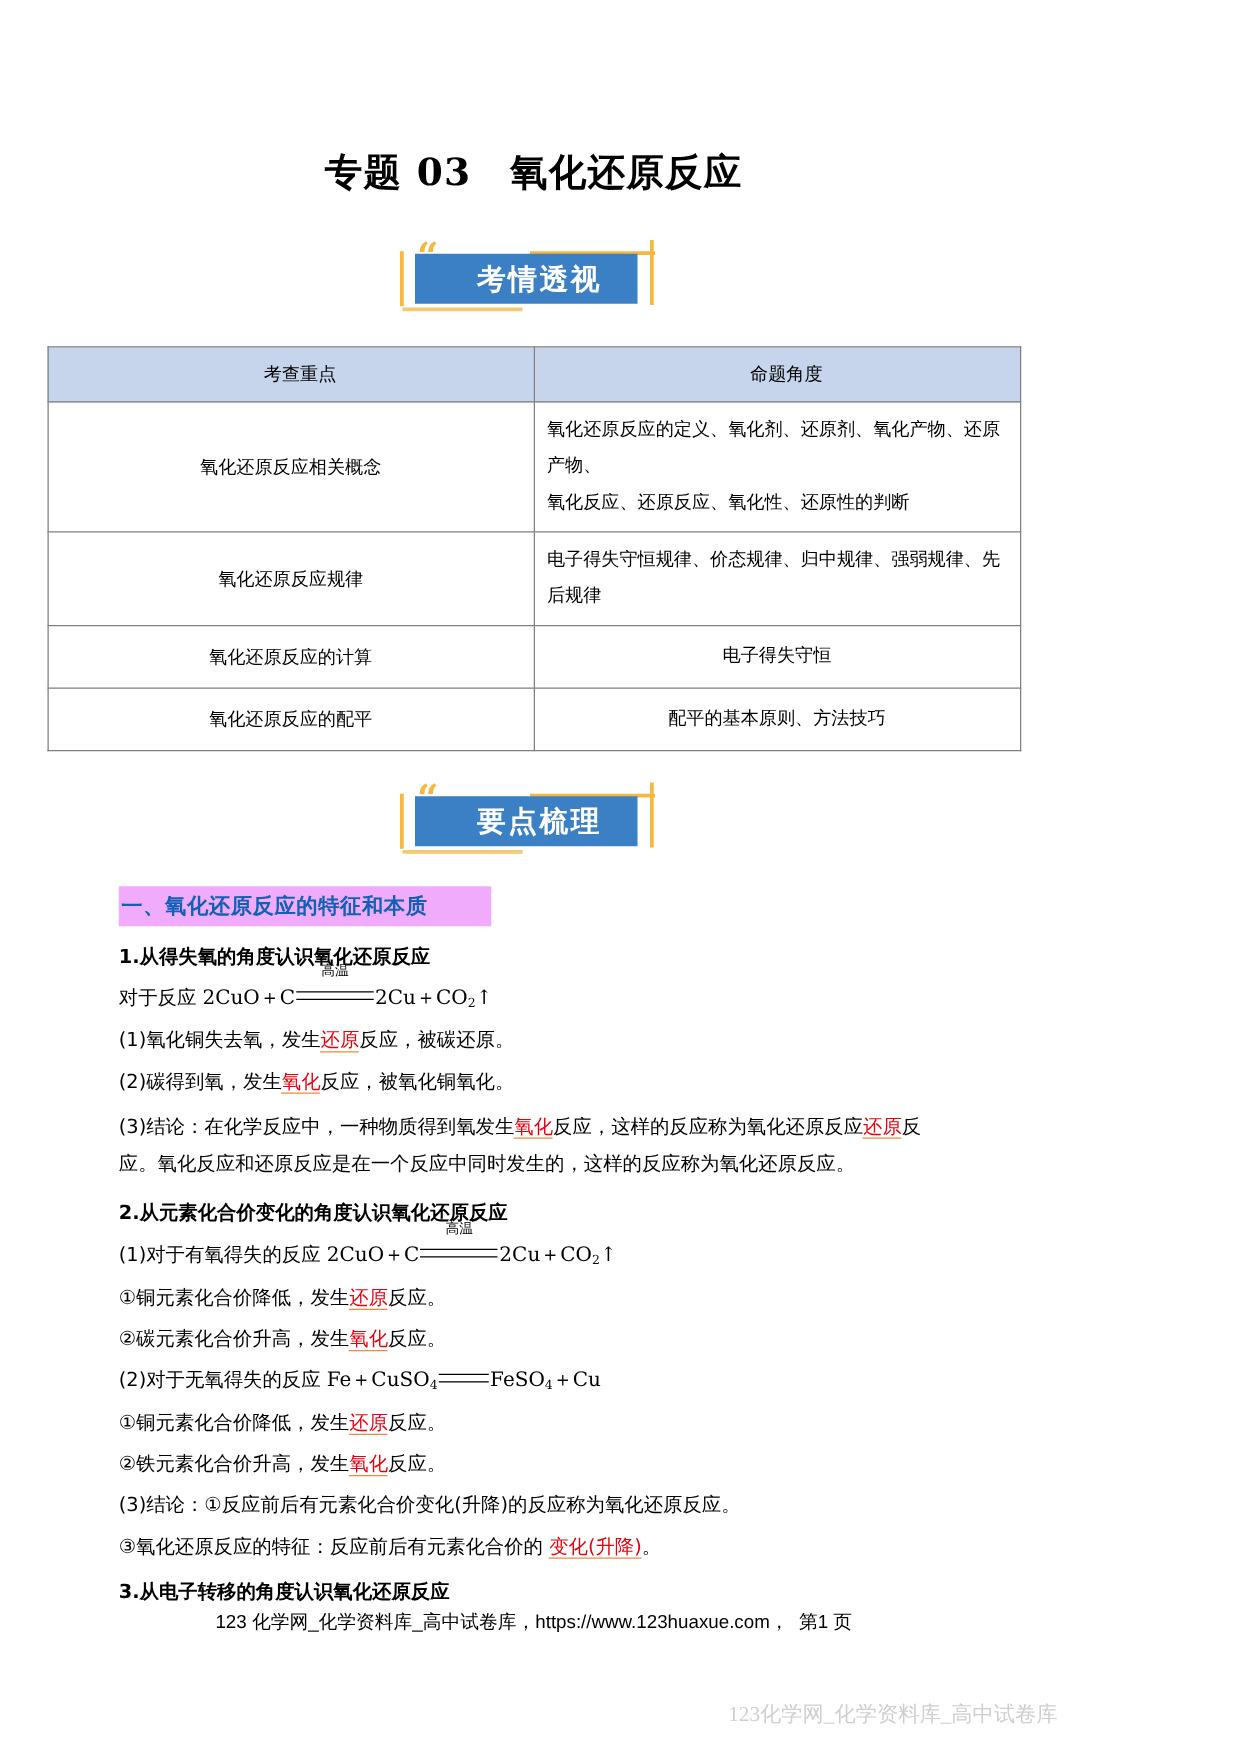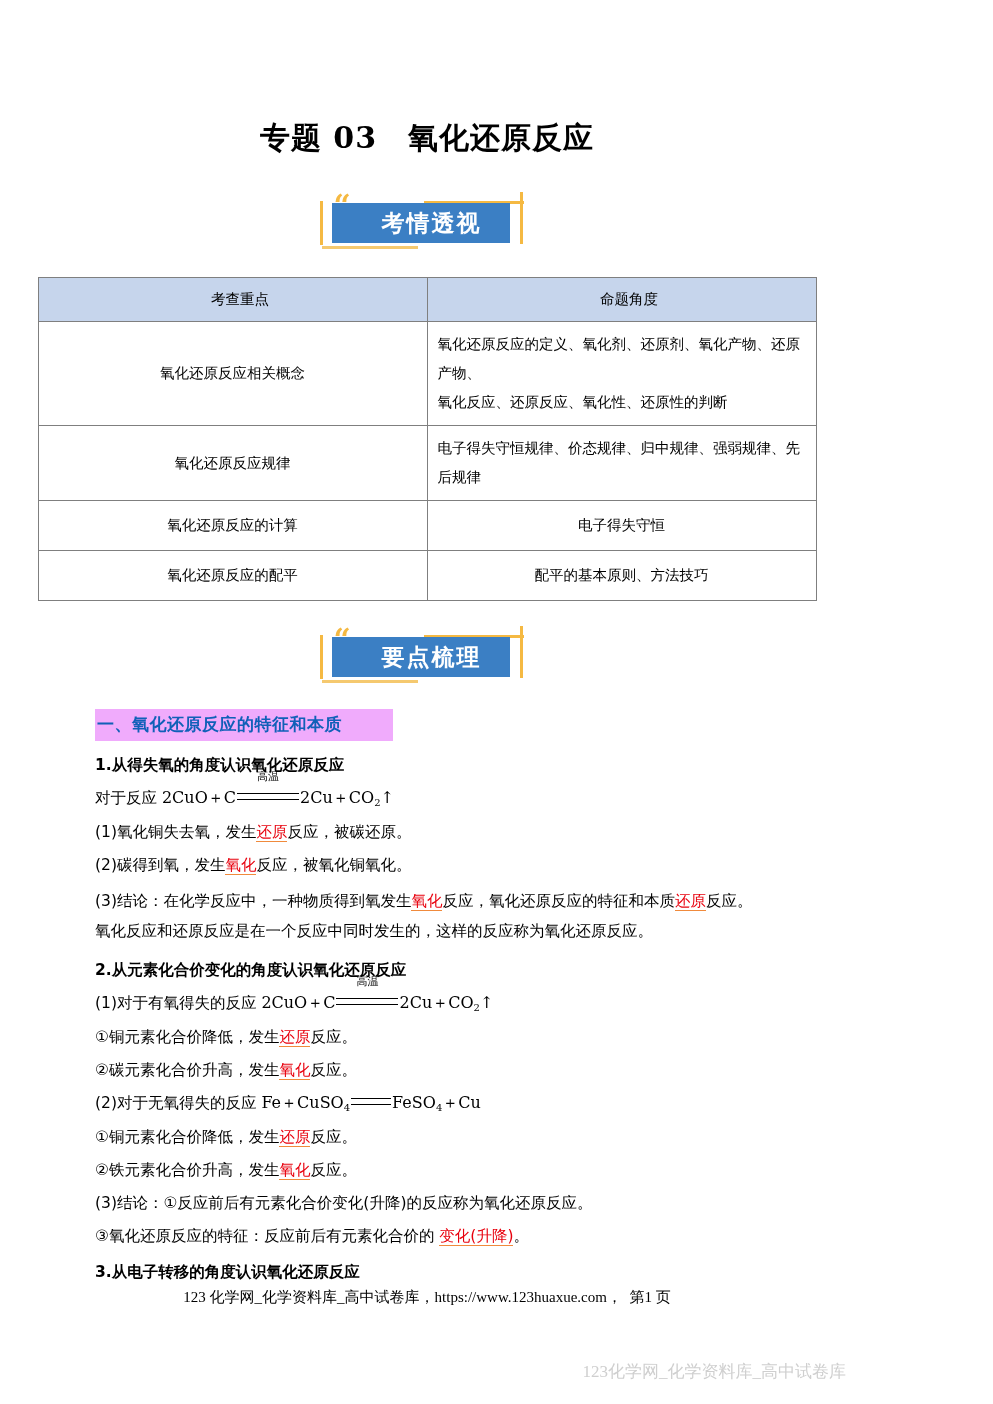--- a/index.html
+++ b/index.html
@@ -206,21 +206,21 @@
     margin: 0 1px;
   }
 
   
   .footer {
     position: absolute;
     left: 0; right: 0;
     top: 1288px;
     text-align: center;
     font-size: 15px;
-    font-family: Liberation Serif, serif;
+    font-family: Liberation Sans, sans-serif;
     white-space: pre;
   }
   .watermark {
     position: absolute;
     right: 8px;
     top: 1360px;
     color: #CFCFCF;
     font-size: 17px;
     font-family: Liberation Serif, serif;
     white-space: pre;
@@ -297,21 +297,21 @@
 
     <p class="p">
       <span>(1)氧化铜失去氧，发生</span><span class="hl-red">还原</span><span>反应，被碳还原。</span>
     </p>
 
     <p class="p">
       <span>(2)碳得到氧，发生</span><span class="hl-red">氧化</span><span>反应，被氧化铜氧化。</span>
     </p>
 
     <p class="p flow">
-      <span>(3)结论：在化学反应中，一种物质得到氧发生</span><span class="hl-red">氧化</span><span>反应，氧化还原反应的特征和本质</span><span class="hl-red">还原</span><span>反应。氧化反应和还原反应是在一个反应中同时发生的，这样的反应称为氧化还原反应。</span>
+      <span>(3)结论：在化学反应中，一种物质得到氧发生</span><span class="hl-red">氧化</span><span>反应，这样的反应称为氧化还原反应</span><span class="hl-red">还原</span><span>反应。氧化反应和还原反应是在一个反应中同时发生的，这样的反应称为氧化还原反应。</span>
     </p>
 
     <p class="p bold">2.从元素化合价变化的角度认识氧化还原反应</p>
 
     <p class="p">
       <span>(1)对于有氧得失的反应 </span><span class="chem"><span>2CuO＋C</span><span class="rxn"><span class="cond">高温</span><span class="dbl"></span></span><span>2Cu＋CO</span><sub>2</sub><span>↑</span></span>
     </p>
 
     <p class="p">
       <span>①铜元素化合价降低，发生</span><span class="hl-red">还原</span><span>反应。</span>

